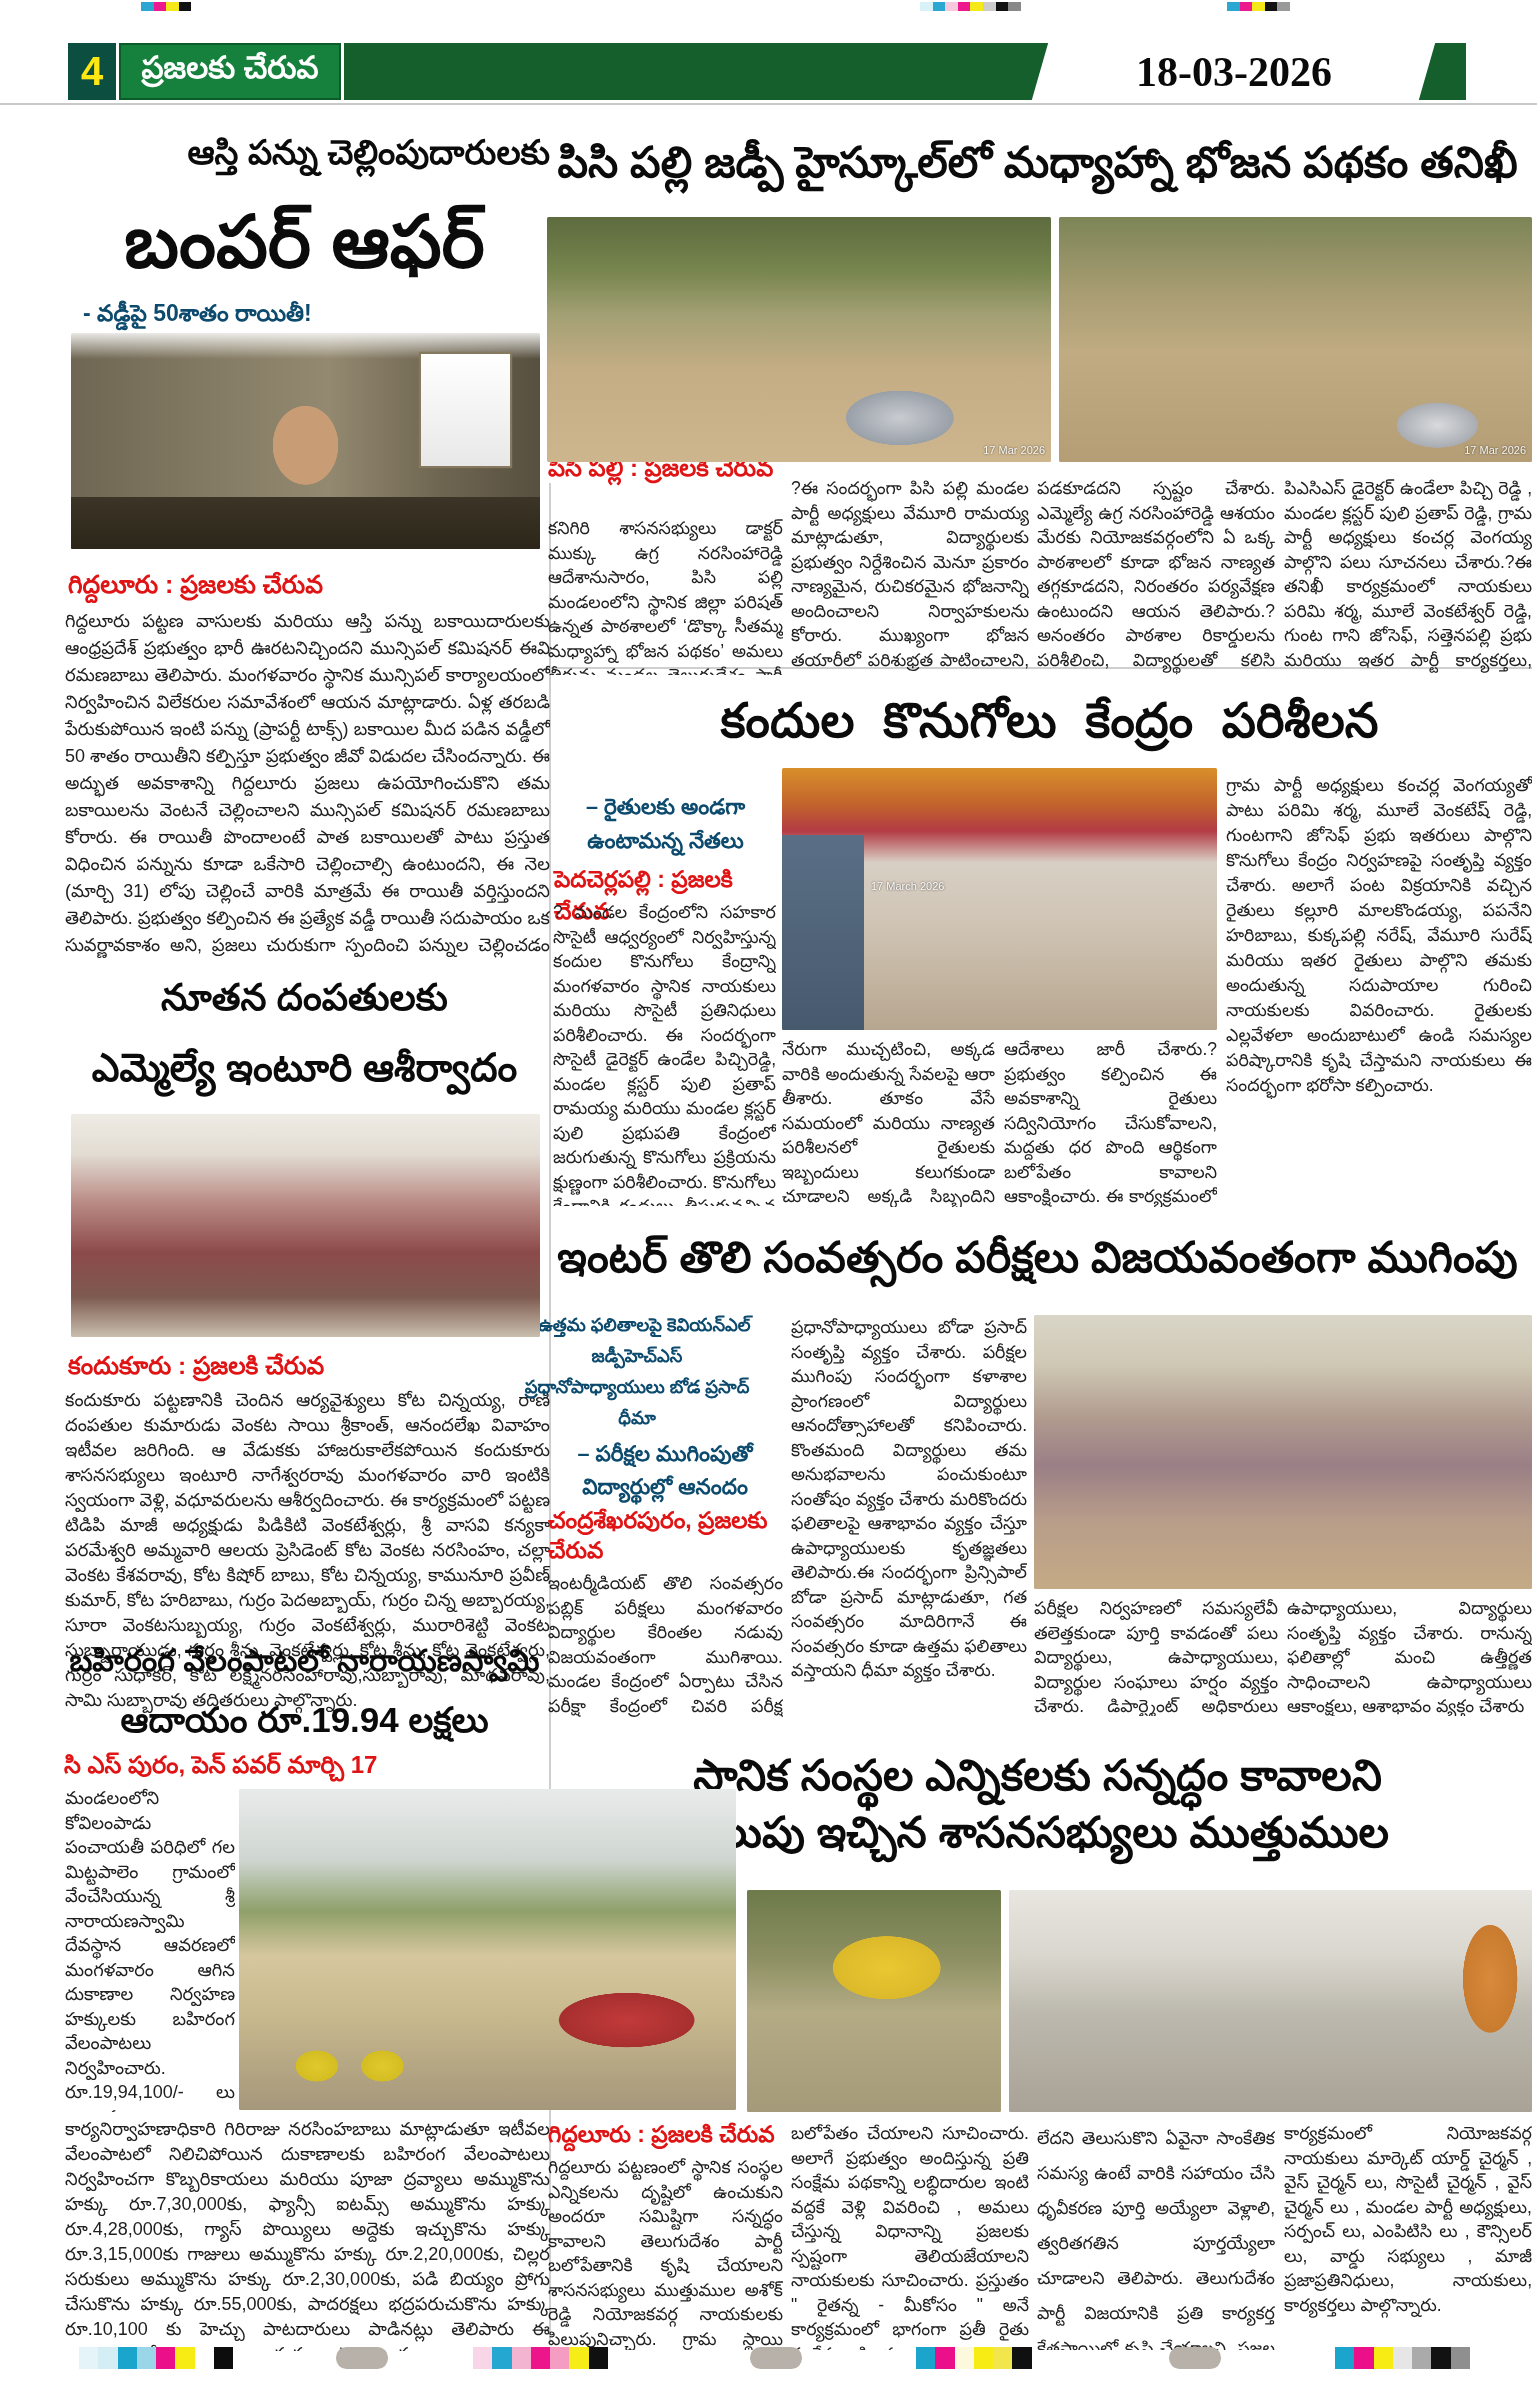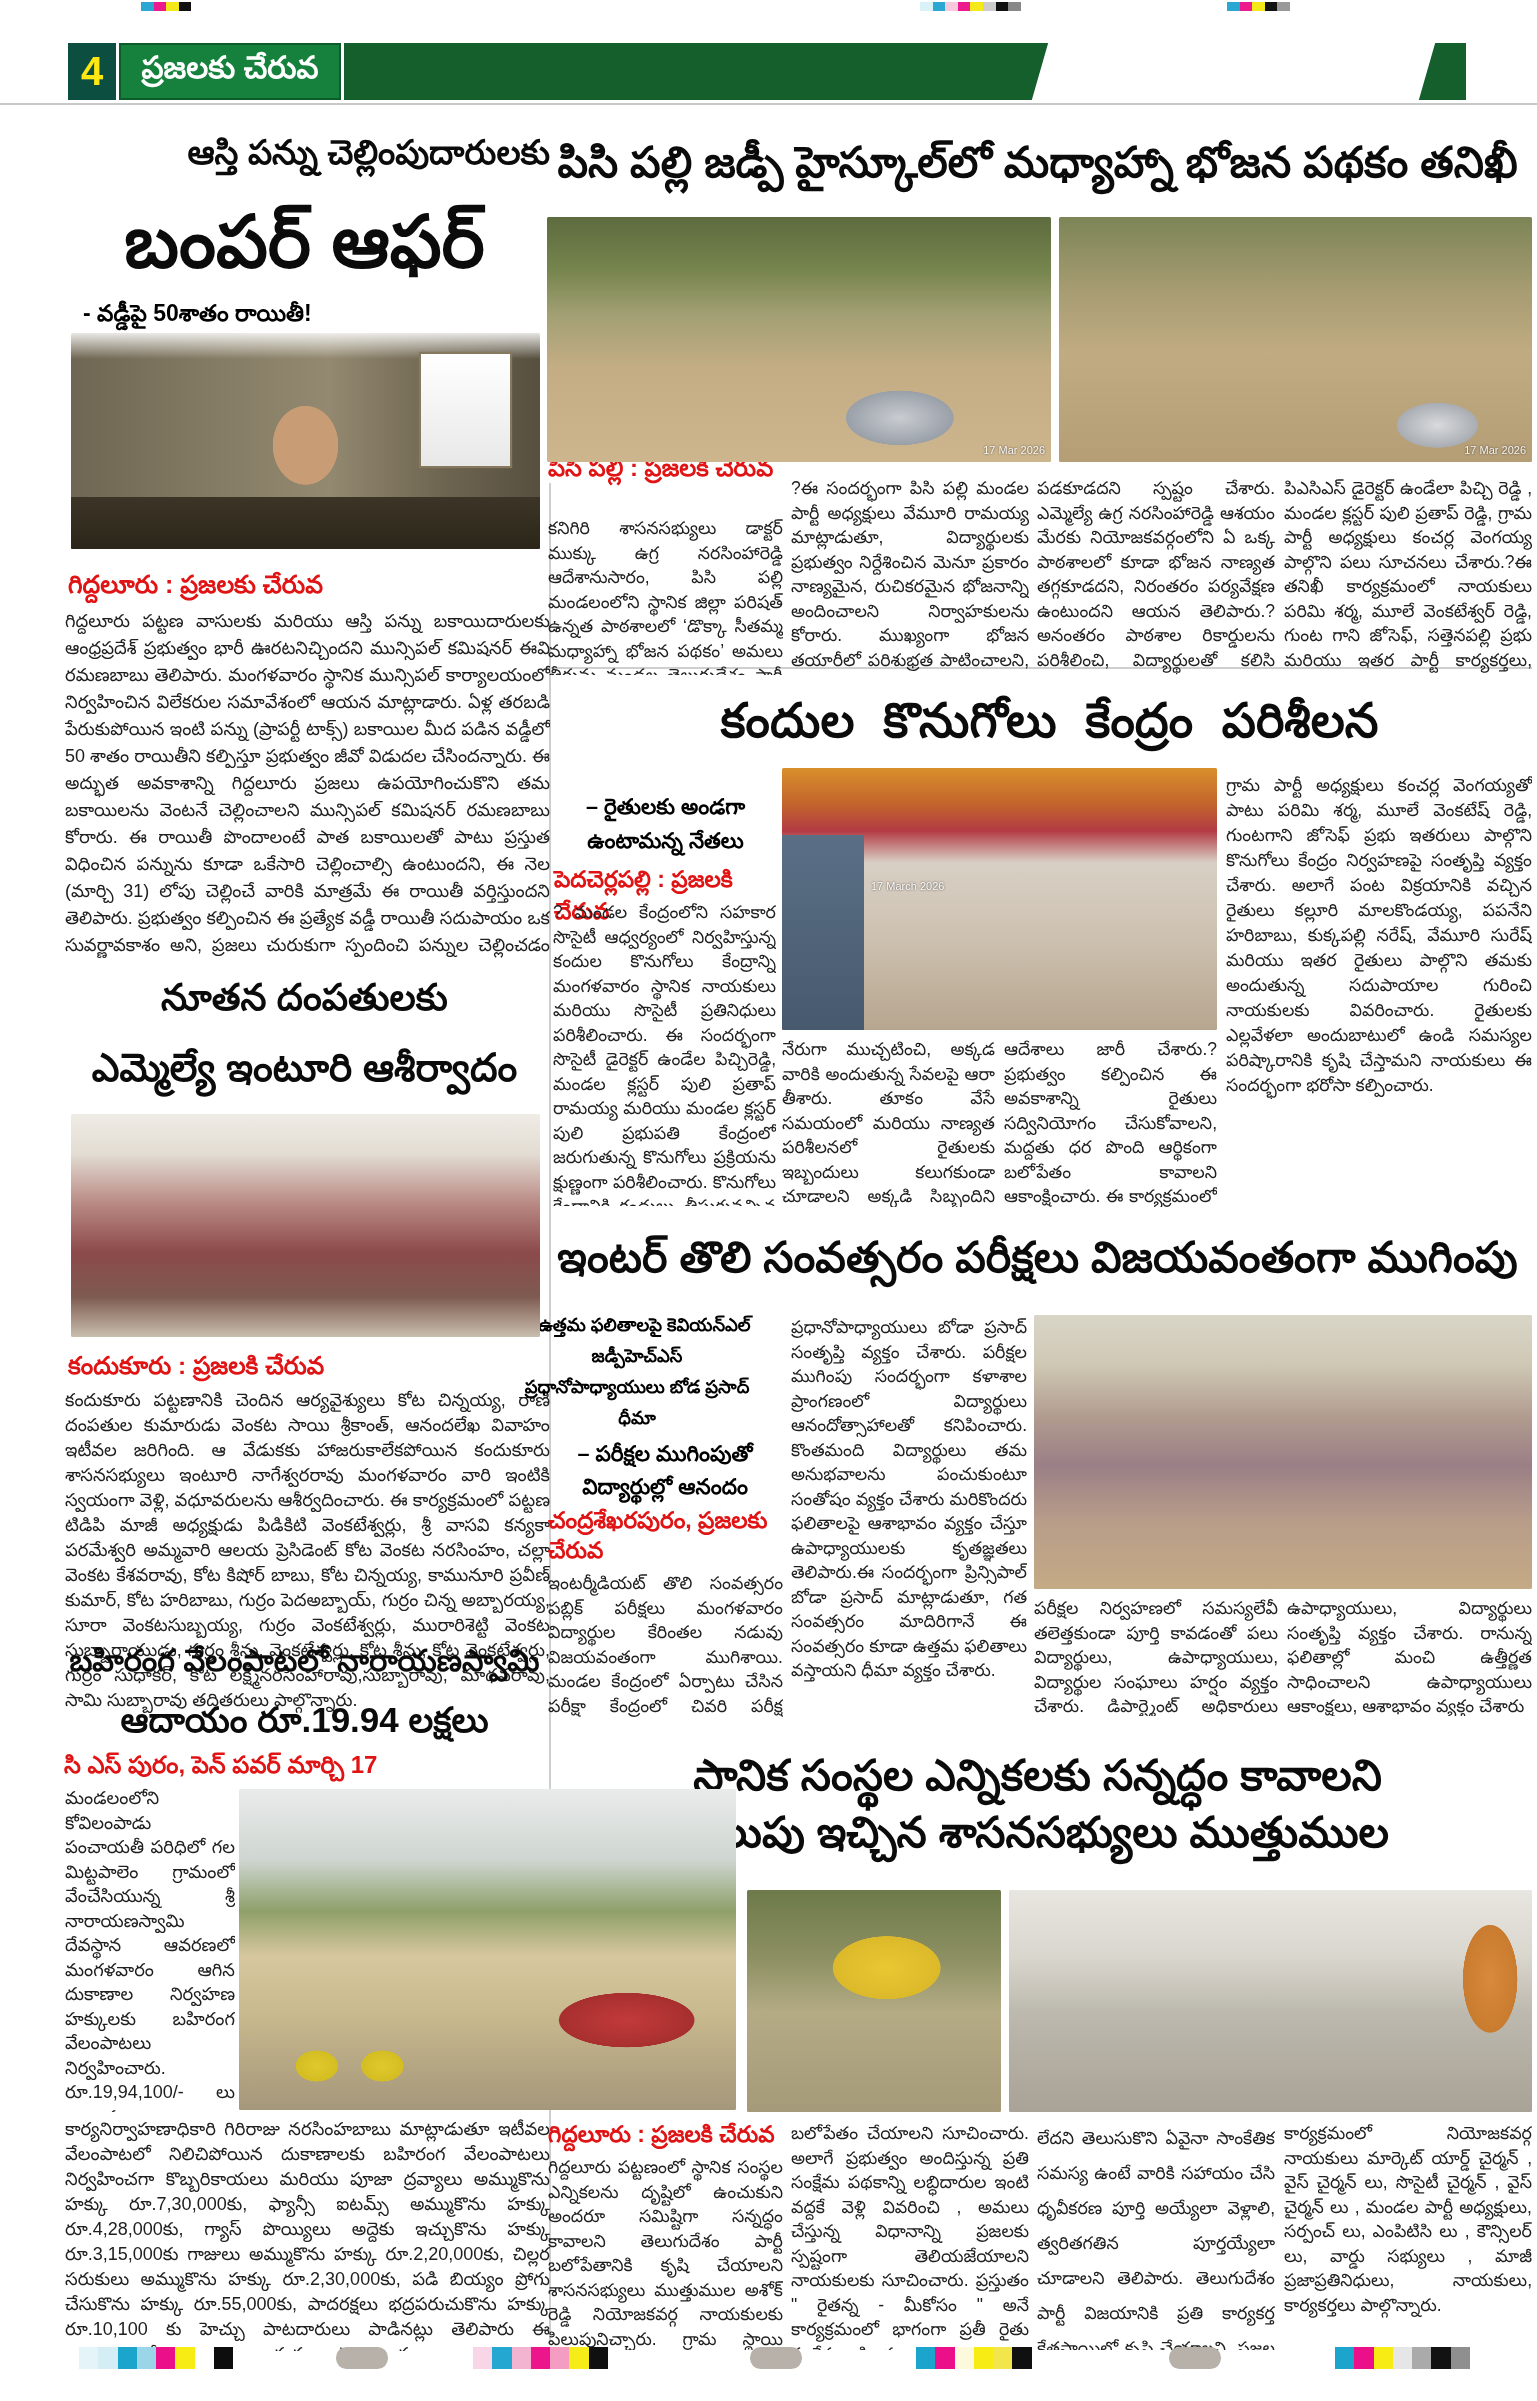--- a/index.html
+++ b/index.html
@@ -1,21 +1,21 @@
 <!DOCTYPE html>
 <html style="font-size:12px"><head>
 <meta charset="utf-8">
 <style>
   html,body{margin:0;padding:0;background:#ffffff;}
   #page{position:relative;width:1537px;height:2401px;background:#fff;overflow:hidden;
         font-family:"Liberation Sans","DejaVu Sans",sans-serif;color:#1c1c1c;}
   .abs{position:absolute;}
   .headline{font-weight:bold;color:#0b0b0b;text-align:center;letter-spacing:0;}
   .byline{color:#e01414;font-weight:bold;text-align:left;}
-  .bluehead{color:#000000;font-weight:bold;text-align:center;}
+  .bluehead{color:#0c4a6e;font-weight:bold;text-align:center;}
   .body-txt{text-align:justify;color:#202020;overflow:hidden;}
   .photo{position:absolute;overflow:hidden;border-radius:1.5px;z-index:2;}
   .stamp{position:absolute;right:6px;bottom:6px;color:#fff;font-size:11px;opacity:.9;
          text-shadow:0 0 2.2px rgba(0,0,0,.8);z-index:3;}
   .rule{background:#cfcfcf;z-index:0;}
   .mkrow{display:flex;align-items:flex-start;z-index:4;}
   .mkrow .mk{display:inline-block;width:19.3px;height:22px;}
   .mkrow.small .mk{width:12.6px;height:9.7px;}
   .blob{background:#b8b1a9;border-radius:10.4px;z-index:4;}
 
@@ -145,20 +145,21 @@
       <span class="mk" style="background: rgb(236, 26, 140);"></span>
       <span class="mk" style="background: rgb(245, 233, 26);"></span>
       <span class="mk" style="background: rgb(17, 17, 17);"></span>
       <span class="mk" style="background: rgb(153, 153, 153);"></span>
     </div>
 
   <div class="abs" id="hdr-bar"></div>
   <div class="abs" id="hdr-num">4</div>
   <div class="abs" id="hdr-mast">ప్రజలకు చేరువ</div>
   <div class="abs" id="hdr-date"></div>
+  <div class="abs" id="hdr-date-txt">18-03-2026</div>
   <div class="abs" id="hdr-line"></div>
 
   <div class="abs rule" style="left:549px;top:483px;width:1.5px;height:1859px;"></div>
 
   <div class="abs rule" style="left:547px;top:667px;width:985px;height:1.5px;"></div>
 
   <div>
     <div class="abs headline" id="a1-h1">ఆస్తి పన్ను చెల్లింపుదారులకు</div>
     <div class="abs headline" id="a1-h2">బంపర్ ఆఫర్</div>
     <div class="abs bluehead" id="a1-sub">- వడ్డీపై 50శాతం రాయితీ!</div>

